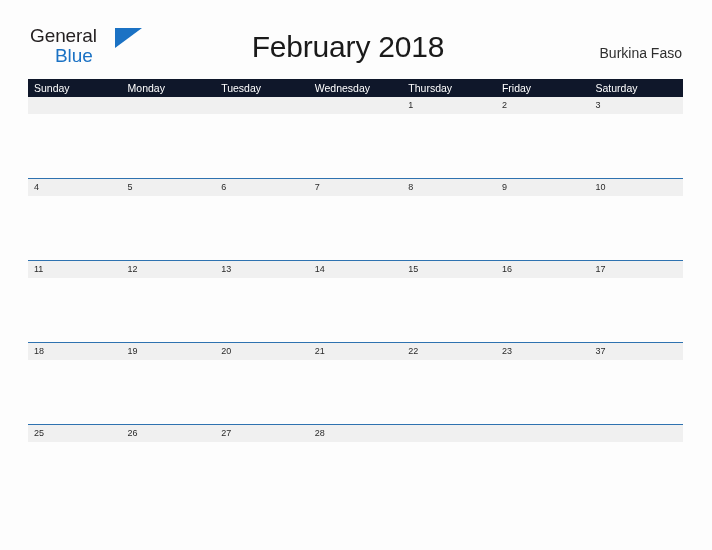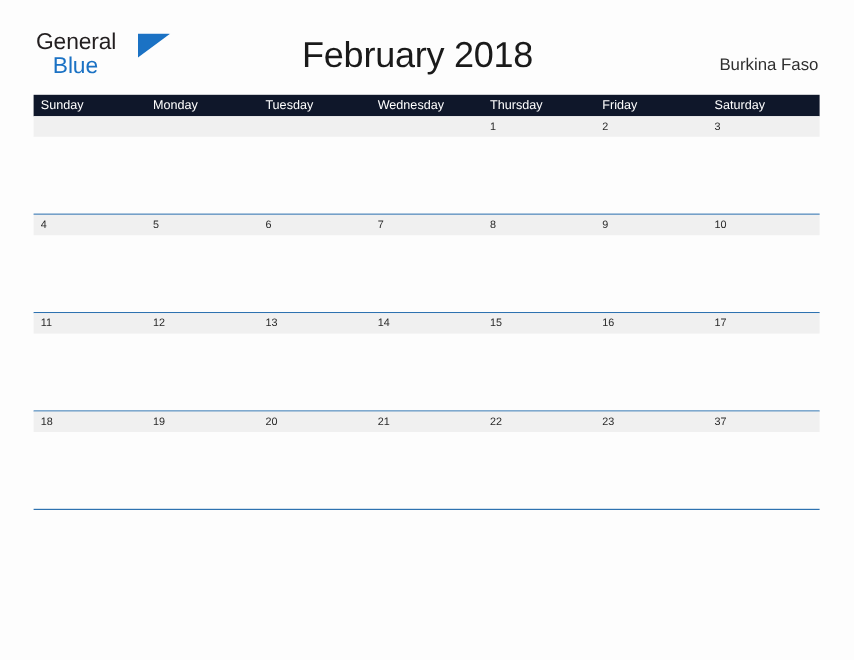--- a/index.html
+++ b/index.html
@@ -37,21 +37,21 @@
     color: #231f20;
     letter-spacing: -0.1px;
     font-family: "Liberation Sans", sans-serif;
   }
   .brand-line2 {
     display: block;
     font-size: 19px;
     color: #1b72c4;
     letter-spacing: -0.1px;
     margin-top: 1px;
-    margin-left: 14px;
+    margin-left: 25px;
     font-family: "Liberation Sans", sans-serif;
   }
   .brand-flag {
     position: absolute;
     left: 85px;
     top: 2px;
     width: 30px;
     height: 22px;
     overflow: hidden;
   }
@@ -248,20 +248,29 @@
       <div class="event-cell"></div>
       <div class="event-cell"></div>
       <div class="event-cell"></div>
       <div class="event-cell"></div>
       <div class="event-cell"></div>
       <div class="event-cell"></div>
     </div>
   </div>
 
   <div class="week-row">
+    <div class="date-band">
+      <div class="date-cell">25</div>
+      <div class="date-cell">26</div>
+      <div class="date-cell">27</div>
+      <div class="date-cell">28</div>
+      <div class="date-cell"></div>
+      <div class="date-cell"></div>
+      <div class="date-cell"></div>
+    </div>
     <div class="event-area">
       <div class="event-cell"></div>
       <div class="event-cell"></div>
       <div class="event-cell"></div>
       <div class="event-cell"></div>
       <div class="event-cell"></div>
       <div class="event-cell"></div>
       <div class="event-cell"></div>
     </div>
   </div>

